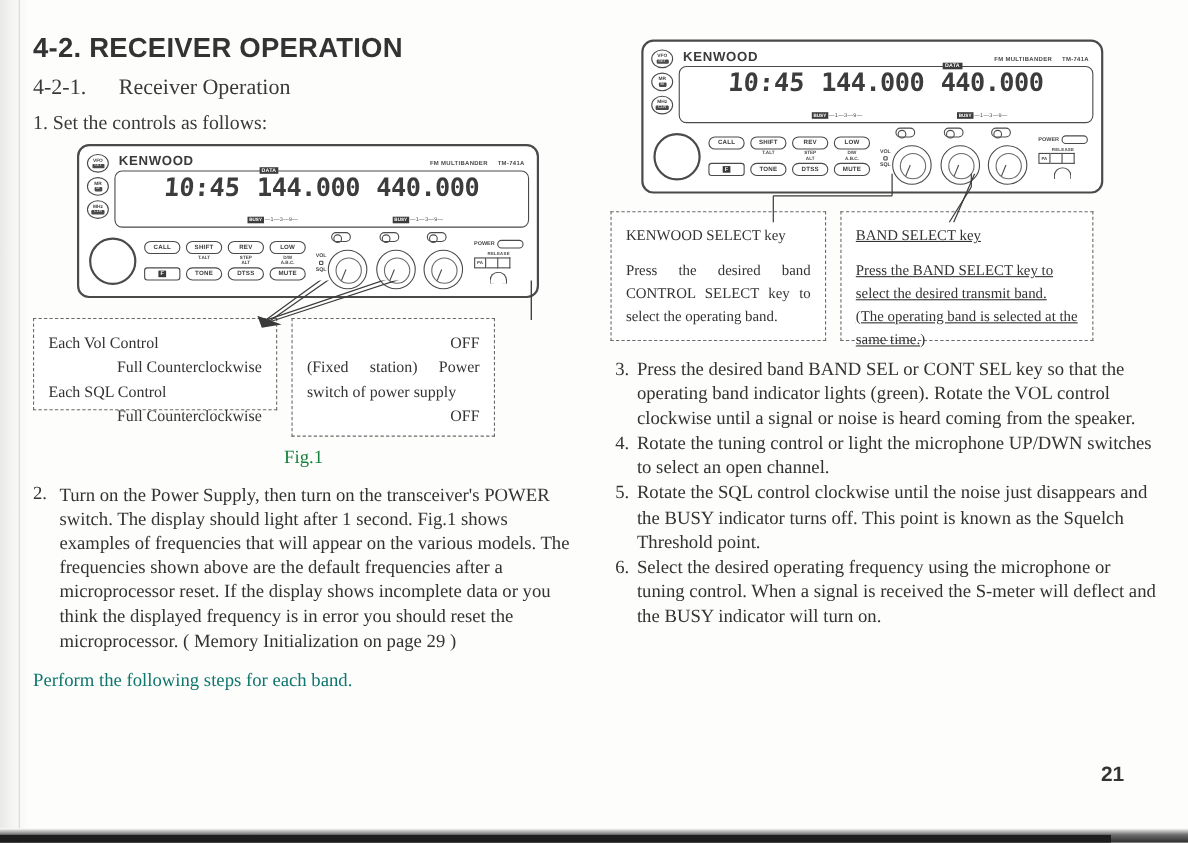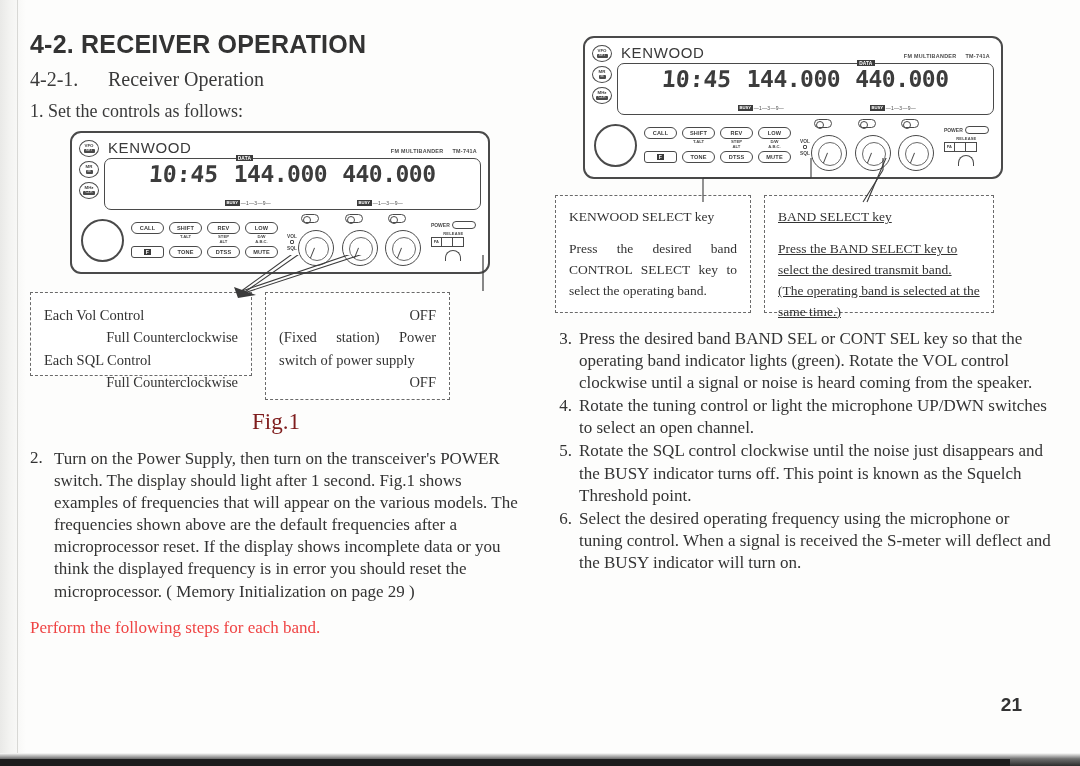--- a/index.html
+++ b/index.html
@@ -72,21 +72,21 @@
   .rbtn .b {
     font-size:3.6px; color:#fff; background:#4a4a4a;
     padding:0 2px; margin-top:.5px; border-radius:1px;
   }
   .brand-row {
     display:flex; justify-content:space-between; align-items:baseline;
     padding:1px 4px 2px 4px;
   }
   .brand {
     font-family:"Liberation Sans", sans-serif;
-    font-size:15px; font-weight:normal; letter-spacing:.6px; color:#3a3a3a;
+    font-size:12px; font-weight:bold; letter-spacing:.6px; color:#3a3a3a;
   }
   .model {
     font-family:"Liberation Sans", sans-serif;
     font-size:5.4px; font-weight:bold; letter-spacing:.3px; color:#4a4a4a;
   }
   .model .mdl { margin-left:9px; }
 
   .lcd {
     border:1.5px solid #4a4a4a; border-radius:7px;
     height:52px; position:relative; background:#fff;
@@ -207,34 +207,34 @@
     padding:11px 13px;
     font-size:14.5px; line-height:1.55; color:#333;
     background:#fff;
   }
   .callout .ind { display:block; text-align:right; }
   .callout .hdr { margin-bottom:11px; }
   .callout p { margin:0; }
   .callout p.jst { text-align:justify; }
   .callout-row { display:flex; gap:13px; }
 
-  .figcap { text-align:center; font-size:23px; margin:9px 0 13px 0; color:#7f1d1d; }
+  .figcap { text-align:center; font-size:17px; margin:9px 0 13px 0; color:#15803d; }
 
   ol.steps { margin:0; padding:0; list-style:none; }
   ol.steps li {
     display:flex; font-size:17px; line-height:1.3; color:#333;
     margin-bottom:1px;
   }
   ol.steps li .n { width:24px; flex:none; text-align:right; padding-right:7px; }
   ol.steps li .tx { flex:1; }
 
   p.body {
     font-size:17px; line-height:1.3; color:#333; margin:0;
   }
-  p.perform { font-size:17px; color:#ef4444; margin:15px 0 0 0; }
+  p.perform { font-size:17px; color:#0f766e; margin:15px 0 0 0; }
 
   .band-sel-box {
     display:inline-block; border:1.5px solid #3a3a3a;
     padding:5px 13px 6px 13px; font-size:18px; color:#333;
     background:#fff; margin-bottom:12px;
   }
 
   .pageno {
     position:absolute; right:58px; bottom:50px;
     font-family:"Liberation Sans", sans-serif;

